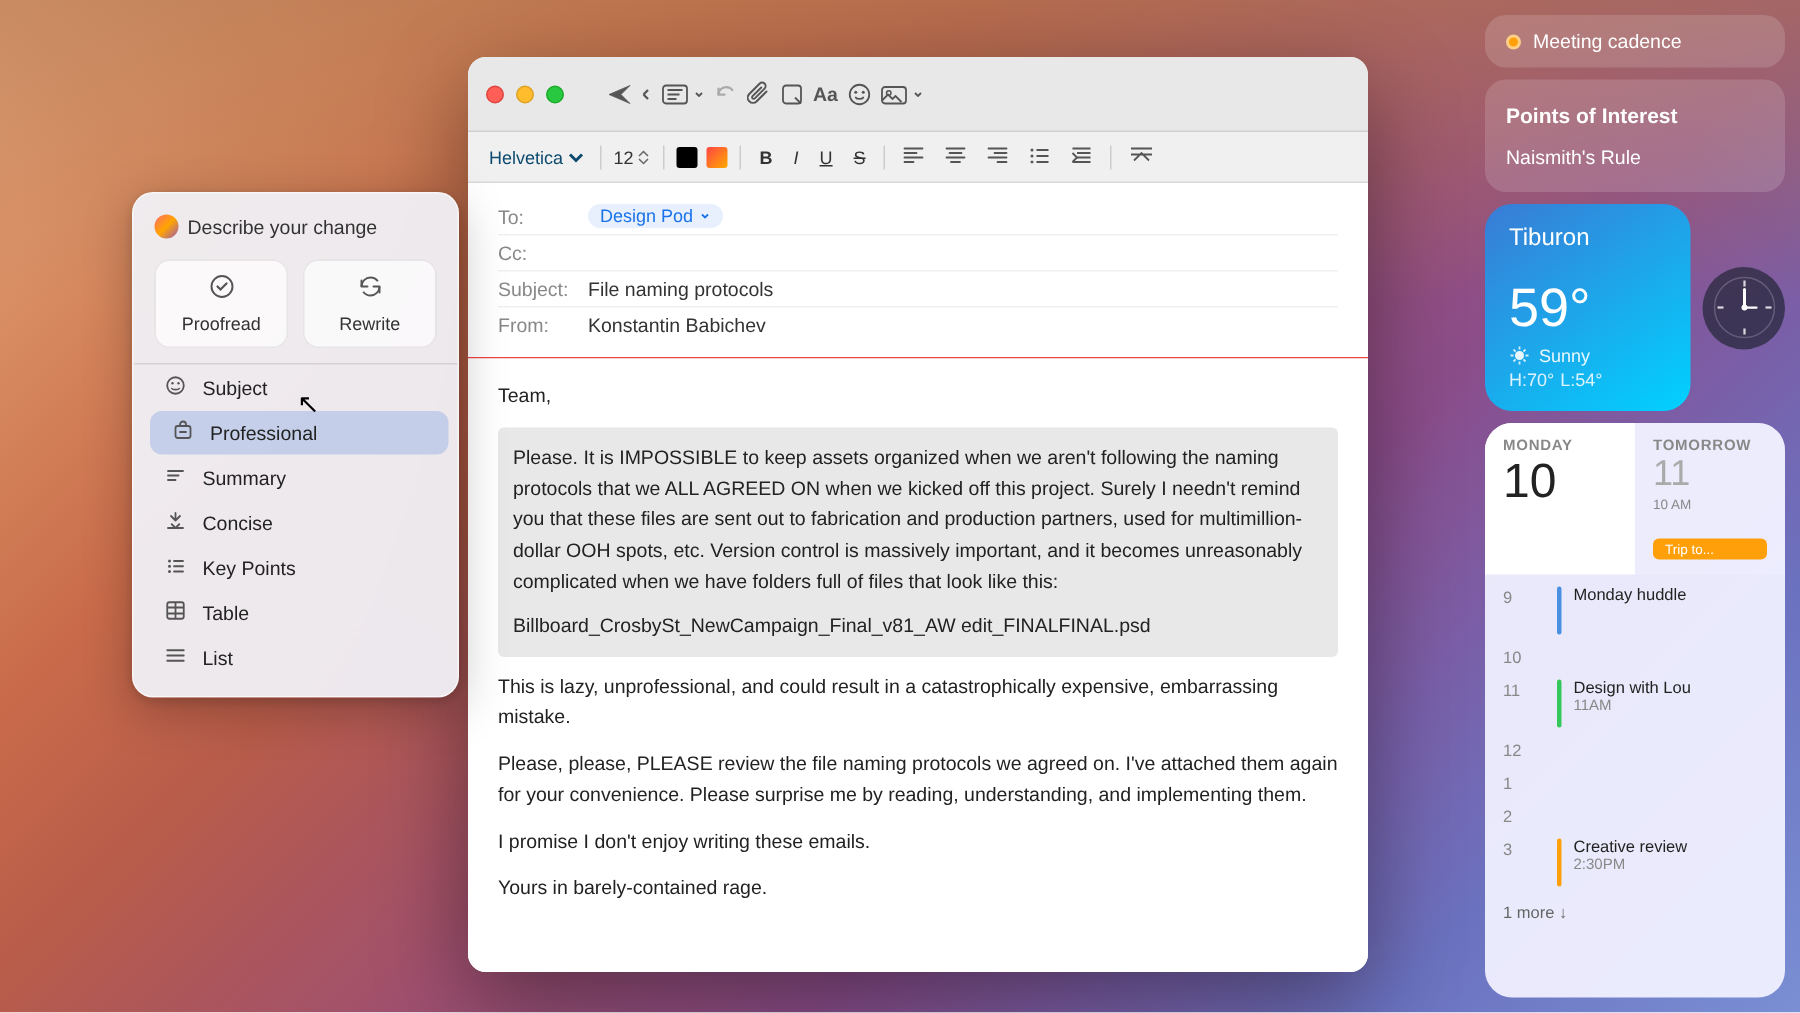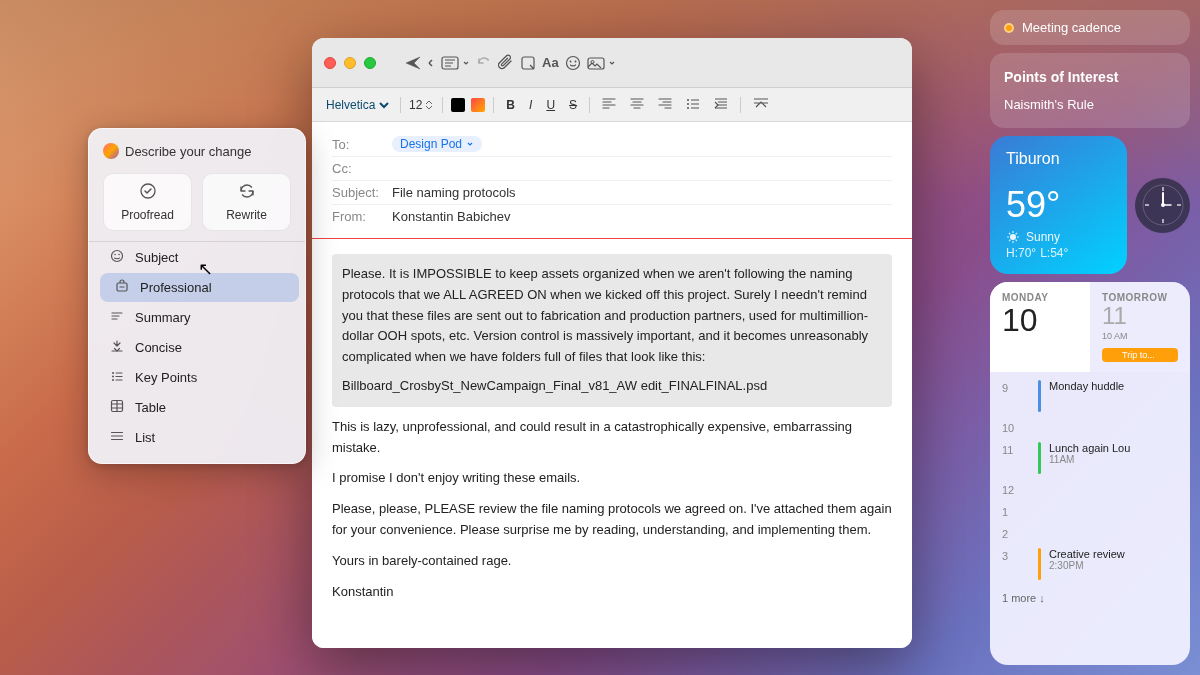--- a/index.html
+++ b/index.html
@@ -603,29 +603,29 @@
       <span>File naming protocols</span>
     </div>
     <div class="email-field">
       <span class="email-label">From:</span>
       <span>Konstantin Babichev</span>
     </div>
   </div>
 
   <div class="email-body">
     <div class="email-body-content">
+      <p class="email-text">Team,</p>
       <div class="email-highlight">
         <p class="email-text" style="margin-bottom:8px;">Please. It is IMPOSSIBLE to keep assets organized when we aren't following the naming protocols that we ALL AGREED ON when we kicked off this project. Surely I needn't remind you that these files are sent out to fabrication and production partners, used for multimillion-dollar OOH spots, etc. Version control is massively important, and it becomes unreasonably complicated when we have folders full of files that look like this:</p>
         <p class="email-text" style="margin-bottom:0;">Billboard_CrosbySt_NewCampaign_Final_v81_AW edit_FINALFINAL.psd</p>
       </div>
       <p class="email-text">This is lazy, unprofessional, and could result in a catastrophically expensive, embarrassing mistake.</p>
+      <p class="email-text">Please, please, PLEASE review the file naming protocols we agreed on. I've attached them again for your convenience. Please surprise me by reading, understanding, and implementing them.</p>
       <p class="email-text">I promise I don't enjoy writing these emails.</p>
-      <p class="email-text">Please, please, PLEASE review the file naming protocols we agreed on. I've attached them again for your convenience. Please surprise me by reading, understanding, and implementing them.</p>
       <p class="email-text">Yours in barely-contained rage.</p>
-      <p class="email-text">Konstantin</p>
     </div>
   </div>
 </div>
 
 <div class="ai-popup">
   <div class="ai-popup-header">
     <div class="ai-icon"></div>
     <span>Describe your change</span>
   </div>
 
@@ -781,21 +781,21 @@
       <div class="cal-today">
         <div class="cal-day-label">MONDAY</div>
         <div class="cal-date">10</div>
       </div>
       <div class="cal-tomorrow">
         <div class="cal-day-label">TOMORROW</div>
         <div class="cal-date" style="color:#aaa;font-size:24px;font-weight:200;line-height:1.1;">11</div>
 
         <div style="font-size:9px;color:#888;margin-top:2px;">
           <span style="color:#888;font-size:9px;">10 AM</span>
-          <div style="background:#ff9f0a;color:white;padding:2px 20px;border-radius:4px;font-size:9px;margin-top:7px;">Trip to...</div>
+          <div style="background:#ff9f0a;color:white;padding:2px 8px;border-radius:4px;font-size:9px;margin-top:18px;">Trip to...</div>
         </div>
       </div>
     </div>
 
     <div class="cal-events">
 
       <div class="cal-event">
         <span class="cal-event-time">9</span>
         <div class="cal-event-bar" style="background:#4a90e2;"></div>
         <div class="cal-event-info">
@@ -804,21 +804,21 @@
       </div>
 
       <div class="cal-event">
         <span class="cal-event-time">10</span>
       </div>
 
       <div class="cal-event">
         <span class="cal-event-time">11</span>
         <div class="cal-event-bar" style="background:#34c759;"></div>
         <div class="cal-event-info">
-          <div class="cal-event-title">Lunch again Lou</div>
+          <div class="cal-event-title">Design with Lou</div>
           <div class="cal-event-sub">11AM</div>
         </div>
       </div>
 
       <div class="cal-event">
         <span class="cal-event-time">12</span>
       </div>
 
       <div class="cal-event">
         <span class="cal-event-time">1</span>

